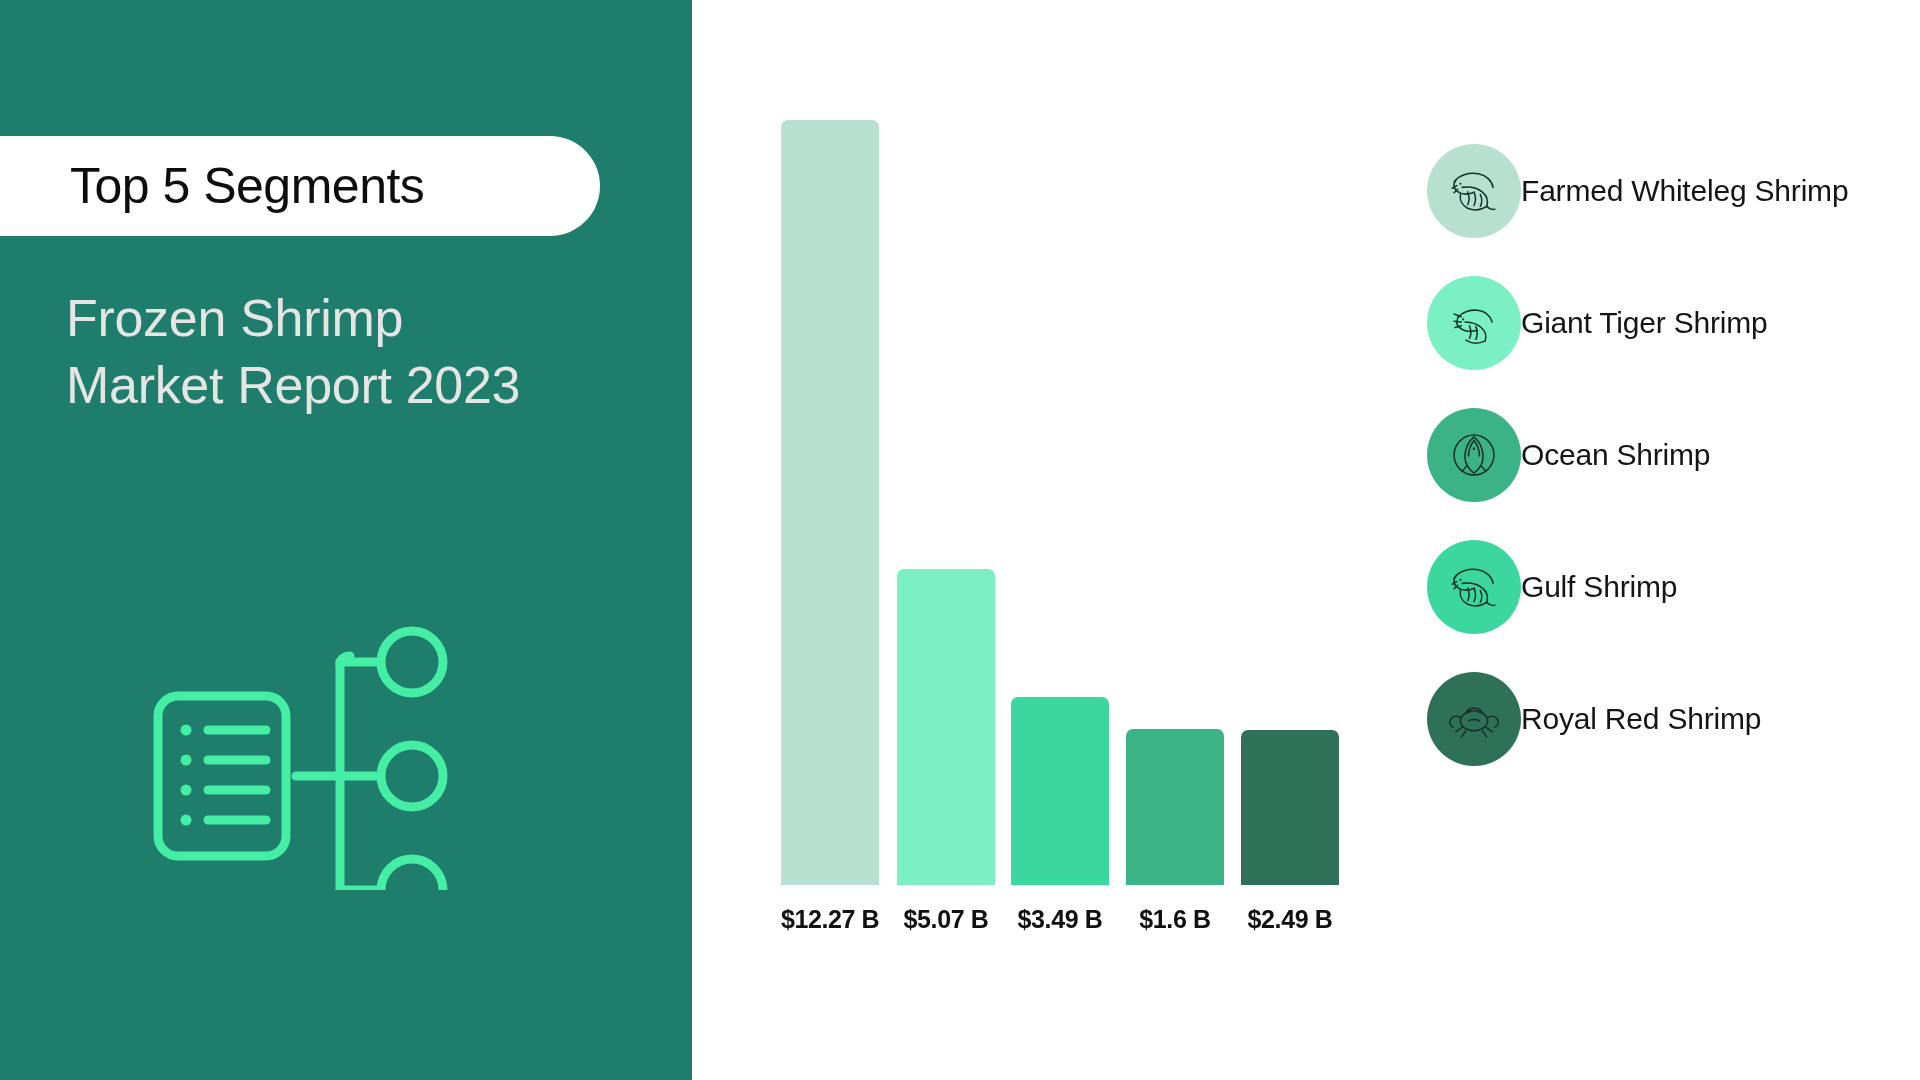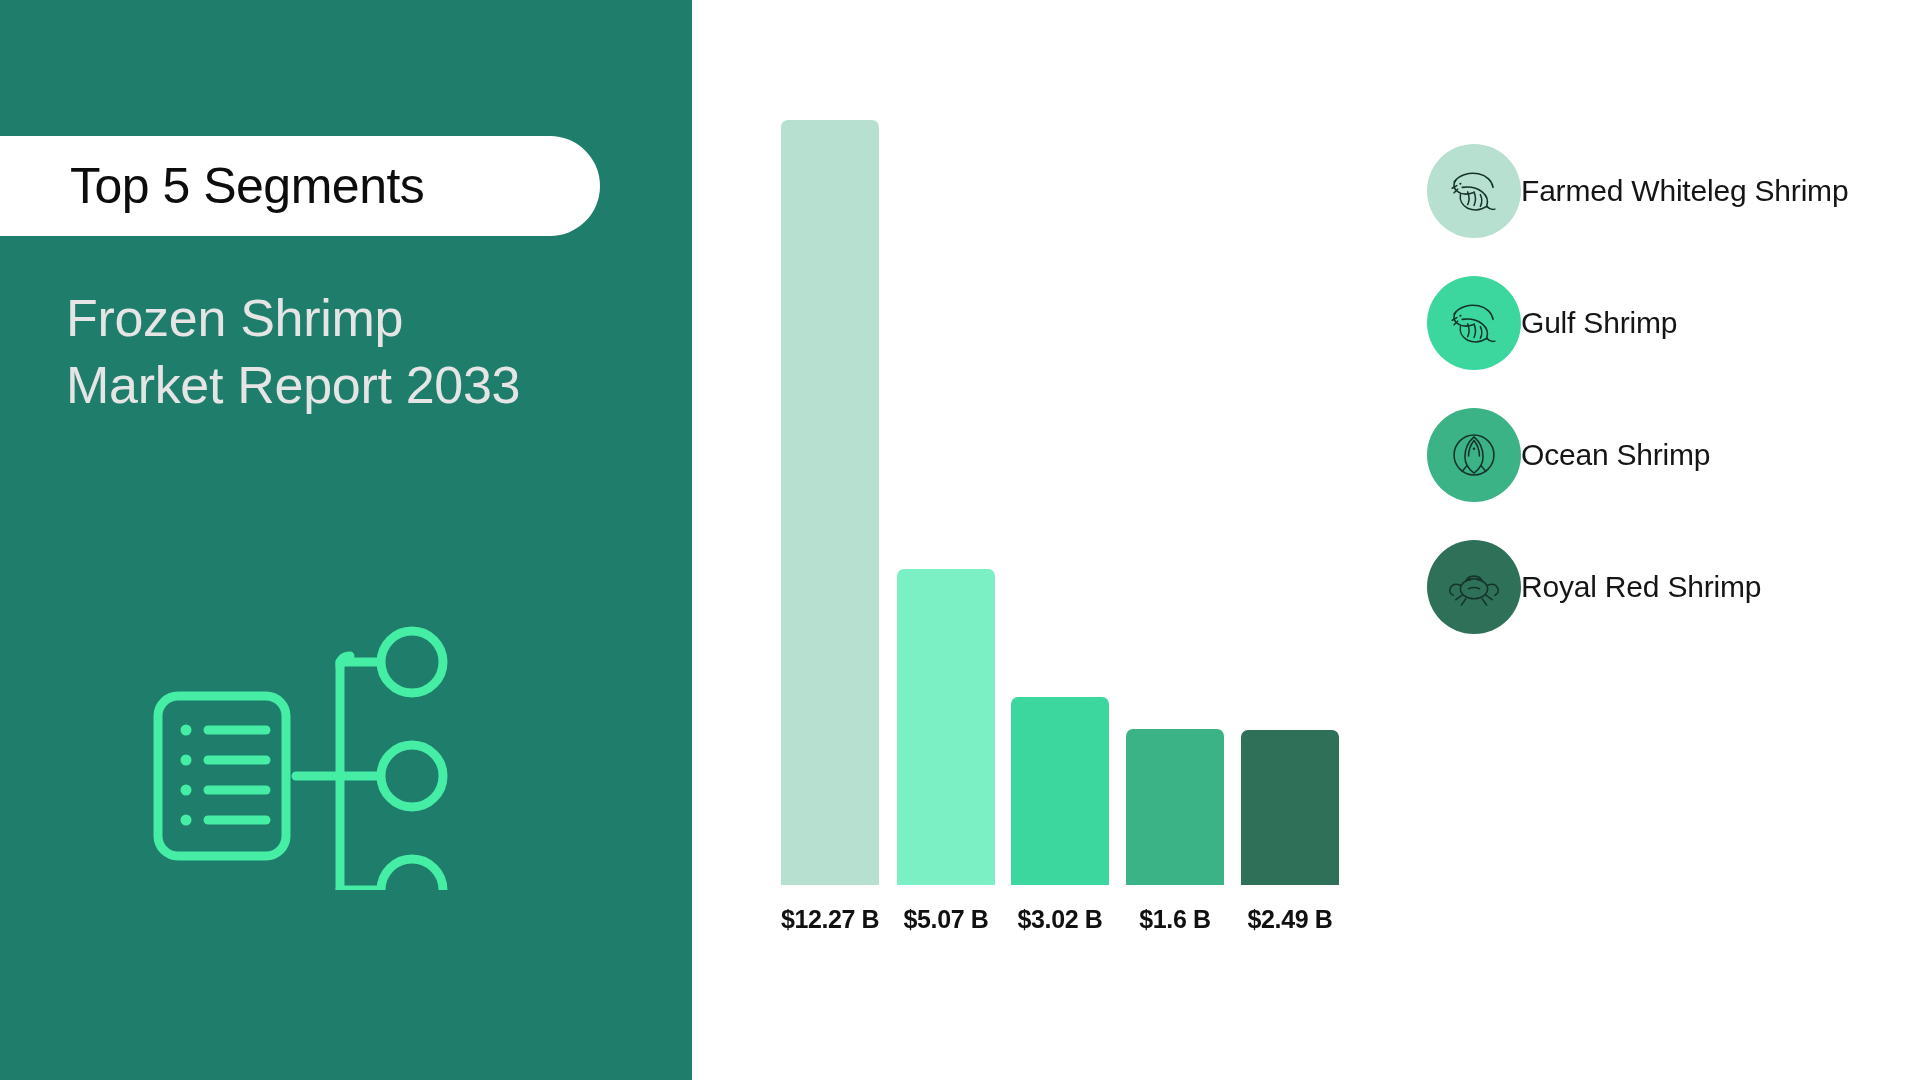--- a/index.html
+++ b/index.html
@@ -141,21 +141,21 @@
 <body>
 
 <div id="left-panel">
 
   <div id="pill-badge">
     <span id="pill-badge-label">Top 5 Segments</span>
   </div>
 
   <div id="headline">
     <span class="hl-line">Frozen Shrimp</span>
-    <span class="hl-line">Market Report 2033</span>
+    <span class="hl-line">Market Report 2023</span>
   </div>
 
   <div id="segment-icon-wrap">
     <svg width="330" height="290" viewBox="0 0 330 290" fill="none">
 
       <rect x="8" y="96" width="128" height="160" rx="20" stroke="#45eda5" stroke-width="9"></rect>
       <circle cx="36" cy="130" r="5.5" fill="#45eda5"></circle>
       <circle cx="36" cy="160" r="5.5" fill="#45eda5"></circle>
       <circle cx="36" cy="190" r="5.5" fill="#45eda5"></circle>
       <circle cx="36" cy="220" r="5.5" fill="#45eda5"></circle>
@@ -186,21 +186,21 @@
       <div class="bar-col" style="left: 0px;">
         <div class="bar-rect" style="height: 765px; background: rgb(184, 224, 208);"></div>
         <div class="bar-value">$12.27 B</div>
       </div>
       <div class="bar-col" style="left: 116px;">
         <div class="bar-rect" style="height: 316px; background: rgb(122, 240, 196);"></div>
         <div class="bar-value">$5.07 B</div>
       </div>
       <div class="bar-col" style="left: 230px;">
         <div class="bar-rect" style="height: 188px; background: rgb(60, 215, 158);"></div>
-        <div class="bar-value">$3.02 B</div>
+        <div class="bar-value">$3.49 B</div>
       </div>
       <div class="bar-col" style="left: 345px;">
         <div class="bar-rect" style="height: 156px; background: rgb(59, 179, 135);"></div>
         <div class="bar-value">$1.6 B</div>
       </div>
       <div class="bar-col" style="left: 460px;">
         <div class="bar-rect" style="height: 155px; background: rgb(47, 112, 88);"></div>
         <div class="bar-value">$2.49 B</div>
       </div>
     </div>
@@ -215,47 +215,61 @@
             <path d="M46 49c-6 4-14 5-21 2-6-3-9-9-8-15"></path>
             <path d="M25 33c2 5 2 10 0 14M32 33c2 5 2 11 0 15M39 36c2 4 2 9 0 13"></path>
             <path d="M46 49c3 3 6 4 9 3"></path>
             <path d="M13 26l-5 3M14 30l-4 4"></path>
             <circle cx="17" cy="24" r="1.2" fill="#15332b" stroke="none"></circle>
           </svg>
         </div>
         <div class="legend-label">Farmed Whiteleg Shrimp</div>
       </div>
       <div class="legend-row">
+        <div class="legend-swatch" style="background: rgb(122, 240, 196);">
+          <svg width="58" height="58" viewBox="0 0 64 64" fill="none" stroke="#15332b" stroke-width="1.7" stroke-linecap="round" stroke-linejoin="round">
+            <path d="M14 26c5-6 14-9 22-8 8 1 14 6 16 13"></path>
+            <path d="M16 24c-4 4-4 10 0 13 5 4 13 5 20 3"></path>
+            <path d="M22 31c7 0 14 2 19 7 4 4 5 9 3 14"></path>
+            <path d="M44 52c-7 3-15 3-21-1"></path>
+            <path d="M27 35c2 5 2 10 0 14M34 36c2 5 2 10 0 14"></path>
+            <path d="M10 22l8 3M10 30l8 1M11 37l7-2"></path>
+            <circle cx="20" cy="28" r="1.2" fill="#15332b" stroke="none"></circle>
+          </svg>
+        </div>
+        <div class="legend-label">Giant Tiger Shrimp</div>
+      </div>
+      <div class="legend-row">
+        <div class="legend-swatch" style="background: rgb(59, 179, 135);">
+          <svg width="58" height="58" viewBox="0 0 64 64" fill="none" stroke="#15332b" stroke-width="1.7" stroke-linecap="round" stroke-linejoin="round">
+            <circle cx="32" cy="32" r="22"></circle>
+            <path d="M32 12c-7 6-10 14-10 22 0 7 3 13 10 18 7-5 10-11 10-18 0-8-3-16-10-22z"></path>
+            <path d="M32 16c-4 5-6 11-6 17M32 16c4 5 6 11 6 17"></path>
+            <path d="M24 44l-5 6M40 44l5 6"></path>
+            <circle cx="32" cy="25" r="1.4" fill="#15332b" stroke="none"></circle>
+          </svg>
+        </div>
+        <div class="legend-label">Ocean Shrimp</div>
+      </div>
+      <div class="legend-row">
         <div class="legend-swatch" style="background: rgb(60, 215, 158);">
           <svg width="58" height="58" viewBox="0 0 64 64" fill="none" stroke="#15332b" stroke-width="1.7" stroke-linecap="round" stroke-linejoin="round">
             <path d="M10 22c6-8 17-11 27-9 9 2 15 8 16 15"></path>
             <path d="M12 20c-3 4-3 9 1 12 5 4 12 4 18 2"></path>
             <path d="M19 28c8-1 16 0 22 5 5 4 7 10 5 16"></path>
             <path d="M46 49c-6 4-14 5-21 2-6-3-9-9-8-15"></path>
             <path d="M25 33c2 5 2 10 0 14M32 33c2 5 2 11 0 15M39 36c2 4 2 9 0 13"></path>
             <path d="M46 49c3 3 6 4 9 3"></path>
             <path d="M13 26l-5 3M14 30l-4 4"></path>
             <circle cx="17" cy="24" r="1.2" fill="#15332b" stroke="none"></circle>
           </svg>
         </div>
         <div class="legend-label">Gulf Shrimp</div>
       </div>
       <div class="legend-row">
-        <div class="legend-swatch" style="background: rgb(59, 179, 135);">
-          <svg width="58" height="58" viewBox="0 0 64 64" fill="none" stroke="#15332b" stroke-width="1.7" stroke-linecap="round" stroke-linejoin="round">
-            <circle cx="32" cy="32" r="22"></circle>
-            <path d="M32 12c-7 6-10 14-10 22 0 7 3 13 10 18 7-5 10-11 10-18 0-8-3-16-10-22z"></path>
-            <path d="M32 16c-4 5-6 11-6 17M32 16c4 5 6 11 6 17"></path>
-            <path d="M24 44l-5 6M40 44l5 6"></path>
-            <circle cx="32" cy="25" r="1.4" fill="#15332b" stroke="none"></circle>
-          </svg>
-        </div>
-        <div class="legend-label">Ocean Shrimp</div>
-      </div>
-      <div class="legend-row">
         <div class="legend-swatch" style="background: rgb(47, 112, 88);">
           <svg width="58" height="58" viewBox="0 0 64 64" fill="none" stroke="#15332b" stroke-width="1.7" stroke-linecap="round" stroke-linejoin="round">
             <ellipse cx="32" cy="34" rx="15" ry="11"></ellipse>
             <path d="M23 26c1-4 4-6 9-6s8 2 9 6"></path>
             <circle cx="27" cy="24" r="1.4" fill="#15332b" stroke="none"></circle>
             <circle cx="37" cy="24" r="1.4" fill="#15332b" stroke="none"></circle>
             <path d="M17 30c-5-2-9-1-11 3-2 4 0 7 3 8"></path>
             <path d="M47 30c5-2 9-1 11 3 2 4 0 7-3 8"></path>
             <path d="M19 41l-7 5M23 45l-5 7M41 45l5 7M45 41l7 5"></path>
             <path d="M26 34c4-2 8-2 12 0"></path>

